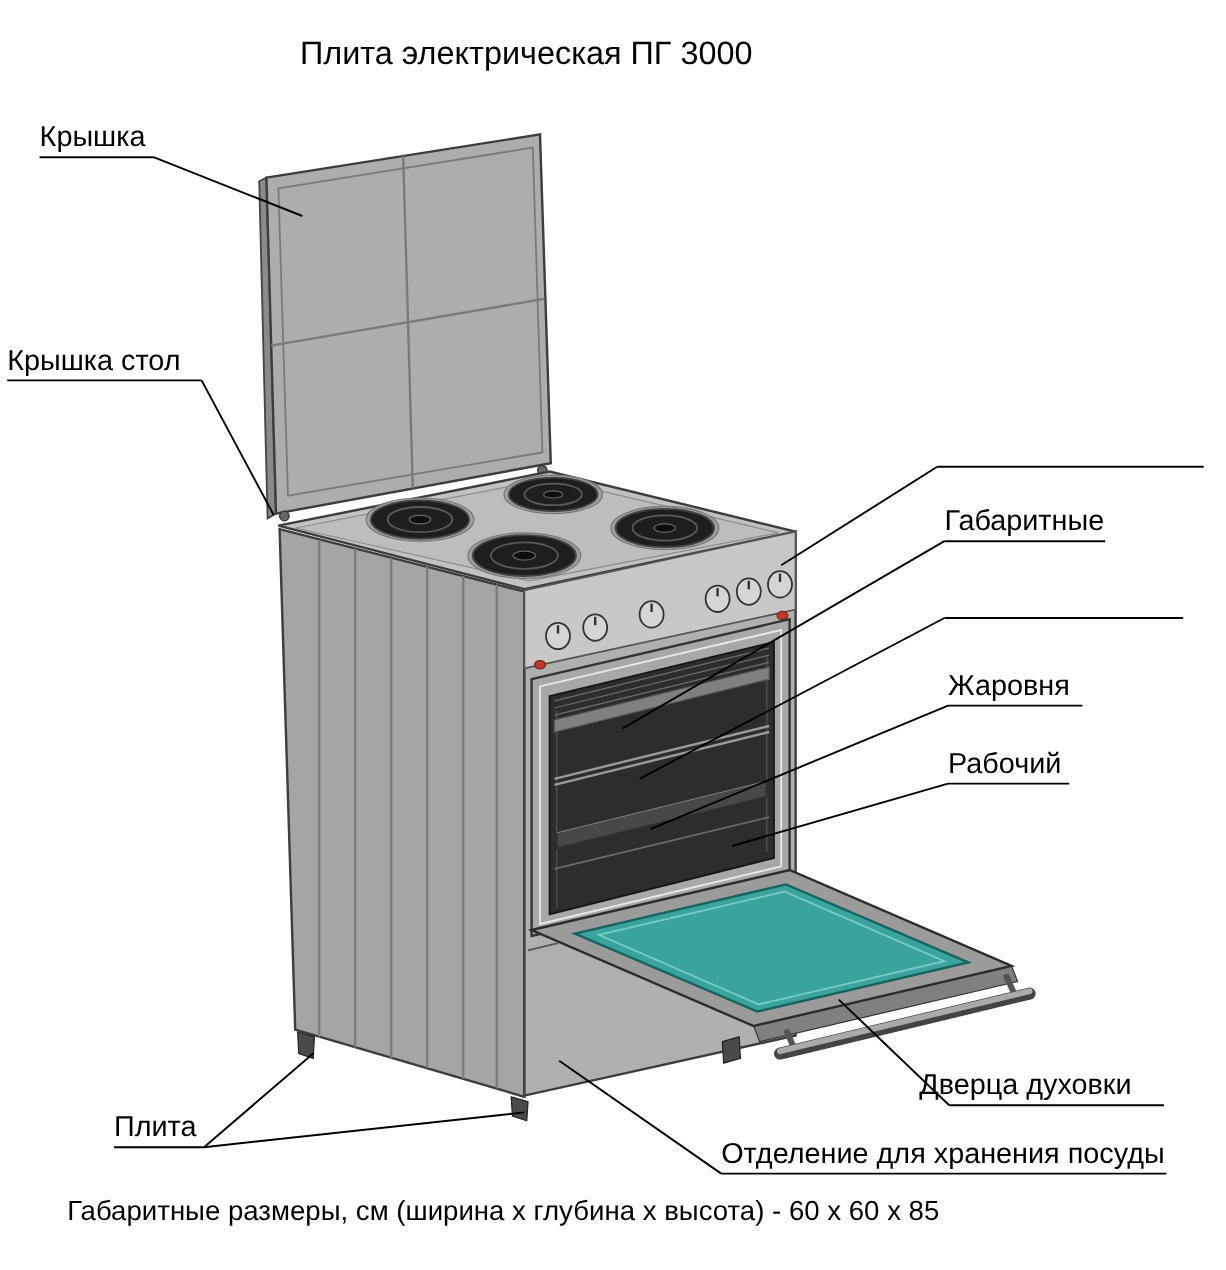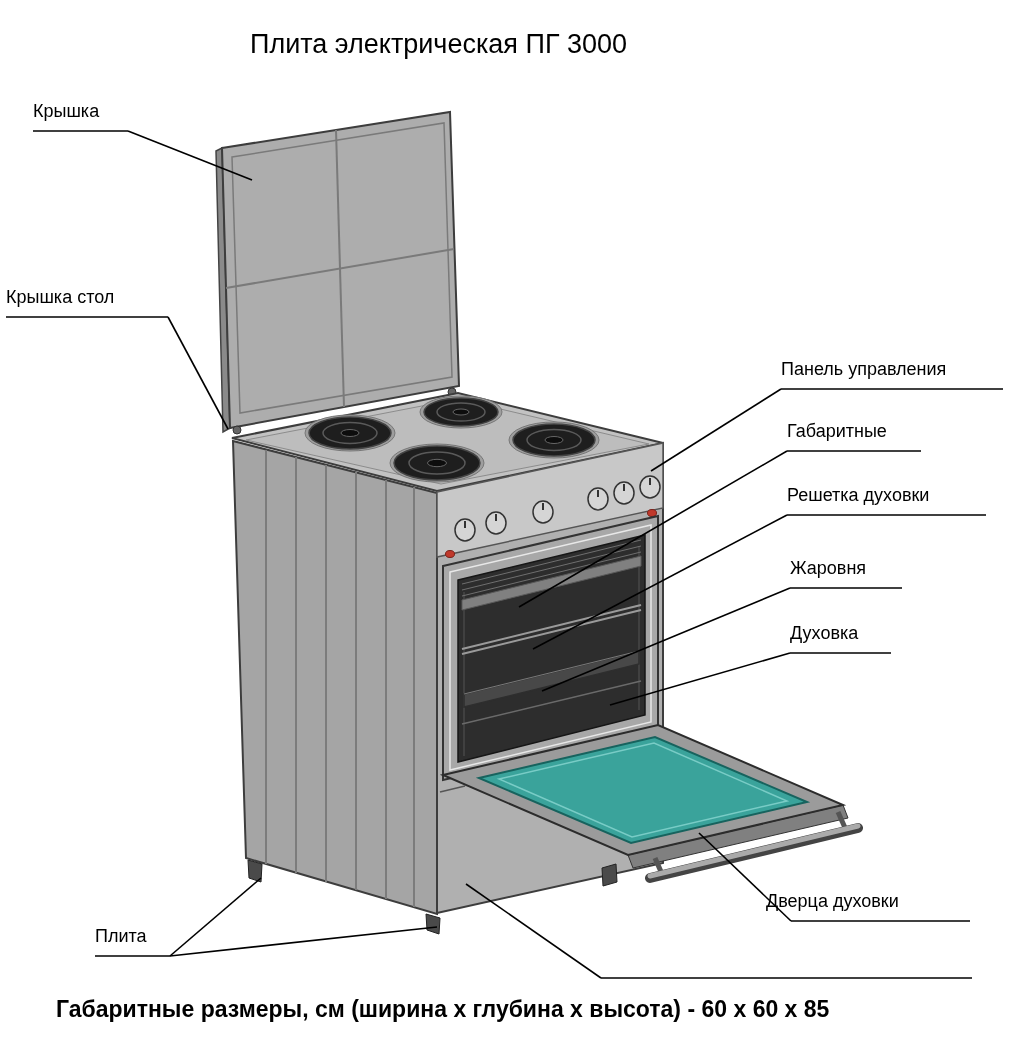--- a/index.html
+++ b/index.html
@@ -1,21 +1,21 @@
 <!DOCTYPE html>
 <html><head>
 <meta charset="utf-8">
 <style>
   html,body{margin:0;padding:0;background:#ffffff;}
   .stage{
     position:relative;width:1022px;height:1058px;background:#ffffff;
     font-family:"Liberation Sans",sans-serif;color:#000;overflow:hidden;
   }
   .stage svg{position:absolute;left:0;top:0;}
-  .label{position:absolute;white-space:nowrap;font-size:18px;line-height:1.1;}
+  .label{position:absolute;white-space:nowrap;font-size:24px;line-height:1.1;}
   .title{position:absolute;white-space:nowrap;font-size:27px;line-height:1.1;}
   .footer{position:absolute;white-space:nowrap;font-size:23px;line-height:1.1;}
 </style>
 </head>
 <body>
 
 <div class="stage">
 
   <svg width="1022" height="1058" viewBox="0 0 1022 1058">
 
@@ -183,22 +183,21 @@
       <line x1="95" y1="956" x2="170" y2="956"></line>
       <line x1="170" y1="956" x2="261" y2="878"></line>
       <line x1="170" y1="956" x2="437" y2="927"></line>
     </g>
   </svg>
 
   <div class="title" style="left:250px; top:30px;">Плита электрическая ПГ 3000</div>
 
   <div class="label" style="left:33px;  top:102px;">Крышка</div>
   <div class="label" style="left:6px;   top:288px;">Крышка стол</div>
-  <div class="label" style="left:781px; top:360px;">Панель управления</div>
   <div class="label" style="left:787px; top:422px;">Габаритные</div>
-  <div class="label" style="left:787px; top:486px;">Решетка духовки</div>
   <div class="label" style="left:790px; top:559px;text-align:right;">Жаровня</div>
-  <div class="label" style="left:790px; top:624px;">Духовка</div>
+  <div class="label" style="left:790px; top:624px;">Рабочий</div>
   <div class="label" style="left:766px; top:892px;">Дверца духовки</div>
+  <div class="label" style="left:601px; top:949px;">Отделение для хранения посуды</div>
   <div class="label" style="left:95px;  top:927px;">Плита</div>
 
-  <div class="footer" style="left:56px; top:997px;font-weight:bold;">Габаритные размеры, см (ширина x глубина x высота) - 60 x 60 x 85</div>
+  <div class="footer" style="left:56px; top:997px;">Габаритные размеры, см (ширина x глубина x высота) - 60 x 60 x 85</div>
 </div>
 
 </body></html>

